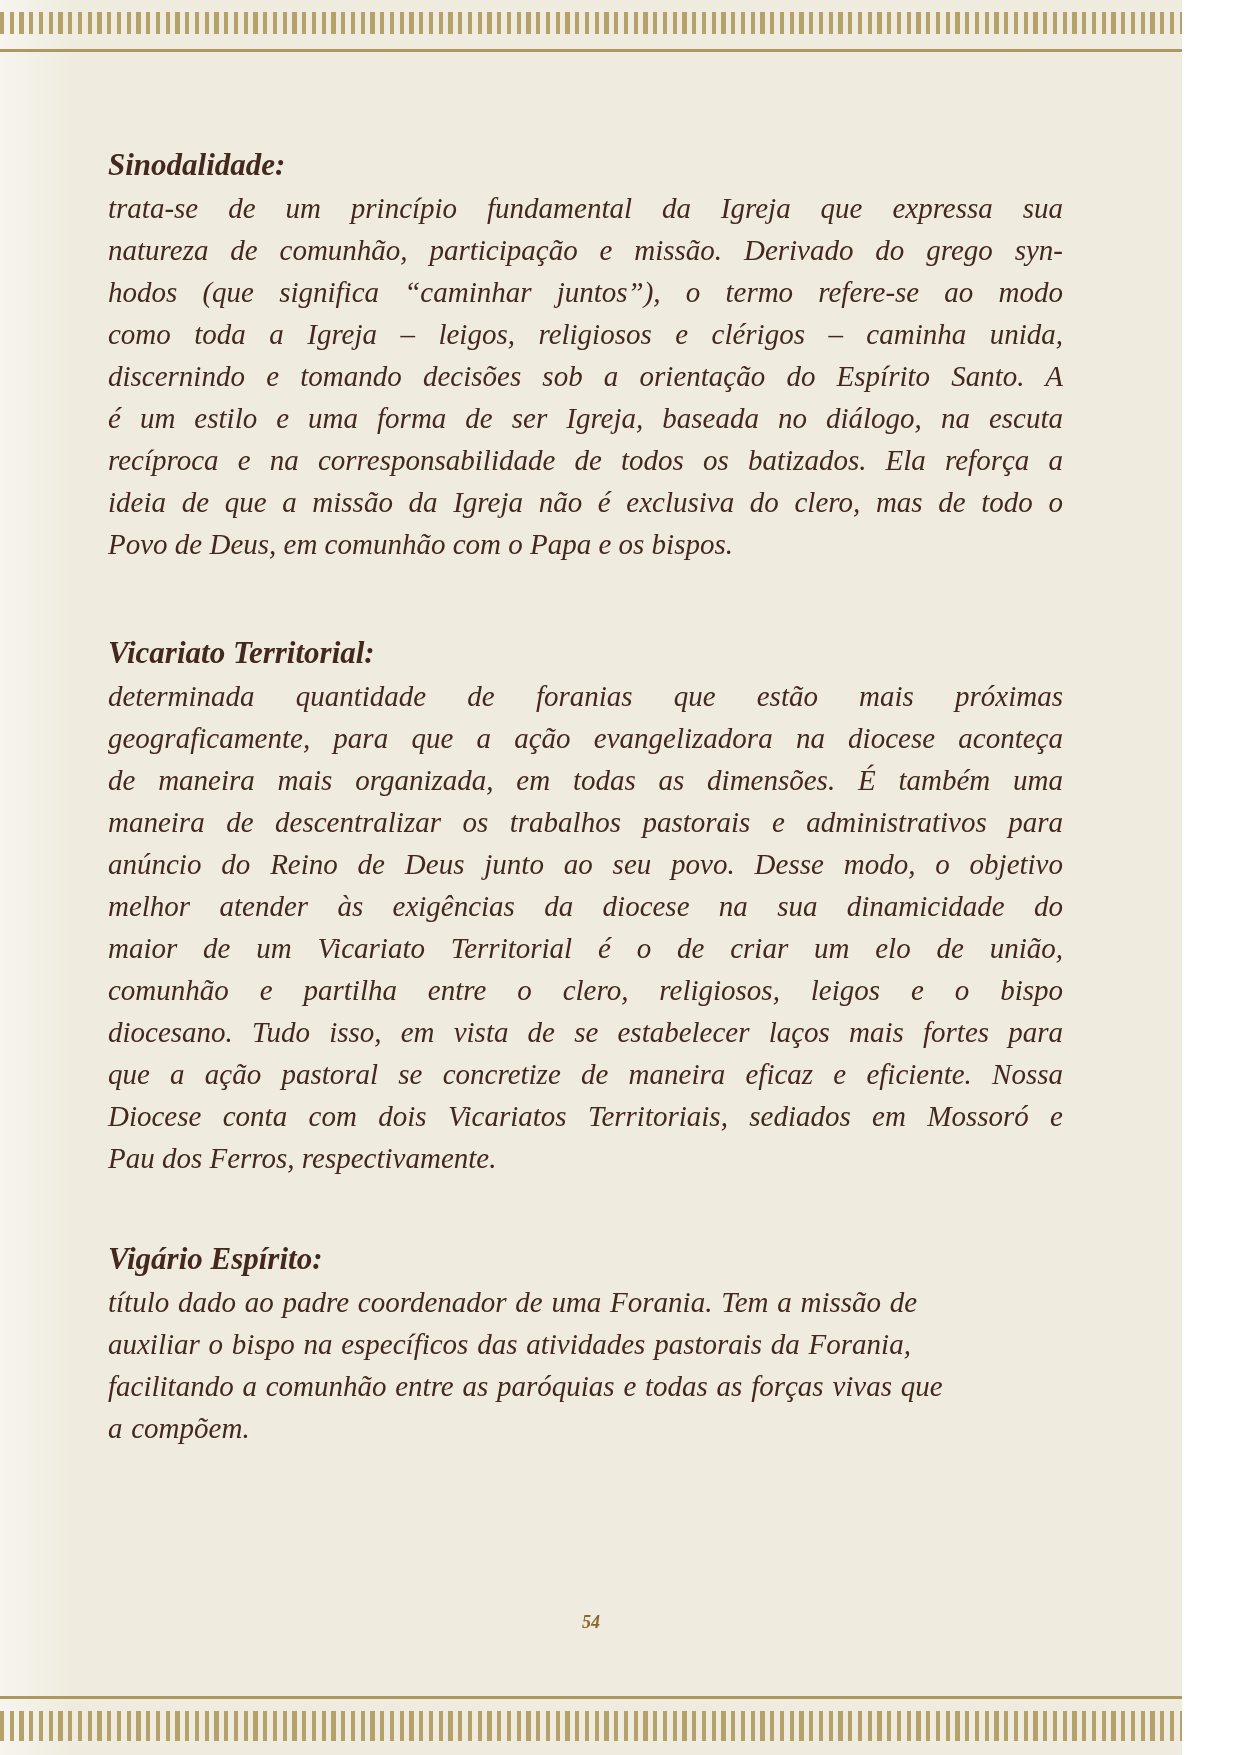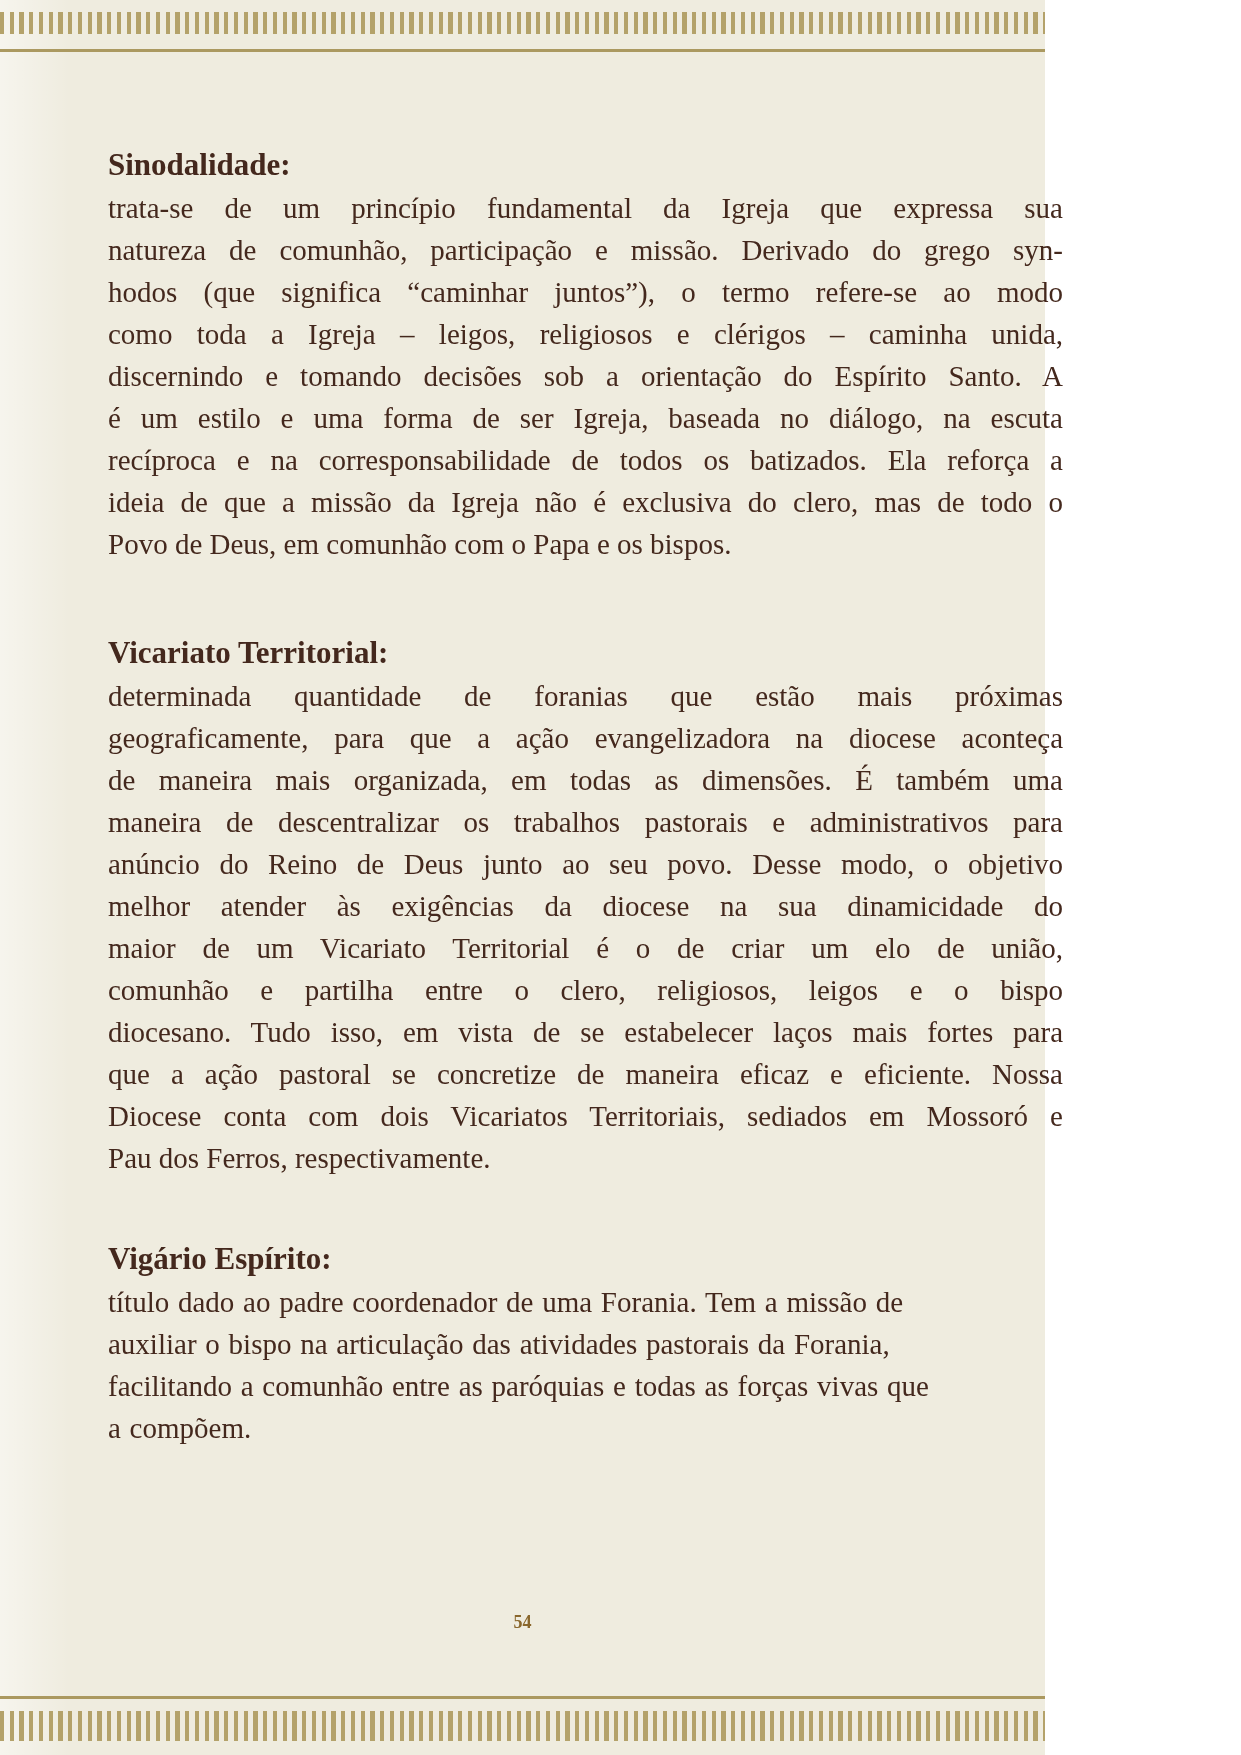--- a/index.html
+++ b/index.html
@@ -3,23 +3,24 @@
 <meta charset="utf-8">
 <style>
   html,body{margin:0;padding:0;}
   body{
     width:1241px;height:1755px;
     font-family:"Liberation Serif","DejaVu Serif",serif;
     overflow:hidden;
   }
   .page{
     position:relative;
-    width:1045px;height:1755px;
+    width:1182px;height:1755px;
     background:var(--background,#efecdf);
     background-image:linear-gradient(90deg, rgba(255,255,255,.45) 0px, rgba(255,255,255,0) 70px);
+    font-style:italic;
   }
   
   .stripes{
     position:absolute;left:0;right:0;
     background:repeating-linear-gradient(90deg,
       var(--stripe,#b4a26a) 0px, var(--stripe,#b4a26a) 4.2px,
       transparent 4.2px, transparent 9.75px);
   }
   .stripes.top{top:12px;height:22px;}
   .stripes.bottom{top:1711px;height:30px;}
@@ -87,21 +88,21 @@
         <div class="line">maior de um Vicariato Territorial é o de criar um elo de união,</div>
         <div class="line">comunhão e partilha entre o clero, religiosos, leigos e o bispo</div>
         <div class="line">diocesano. Tudo isso, em vista de se estabelecer laços mais fortes para</div>
         <div class="line">que a ação pastoral se concretize de maneira eficaz e eficiente. Nossa</div>
         <div class="line">Diocese conta com dois Vicariatos Territoriais, sediados em Mossoró e</div>
         <div class="line lastline">Pau dos Ferros, respectivamente.</div>
       </section>
       <section class="section left">
         <h2 class="heading">Vigário Espírito:</h2>
         <div class="line">título dado ao padre coordenador de uma Forania. Tem a missão de</div>
-        <div class="line">auxiliar o bispo na articulação das atividades pastorais da Forania,</div>
+        <div class="line">auxiliar o bispo na específicos das atividades pastorais da Forania,</div>
         <div class="line">facilitando a comunhão entre as paróquias e todas as forças vivas que</div>
         <div class="line lastline">a compõem.</div>
       </section>
     </div>
 
   <div class="page-number">54</div>
 
   <div class="rule bottom"></div>
   <div class="stripes bottom"></div>
 </div>

